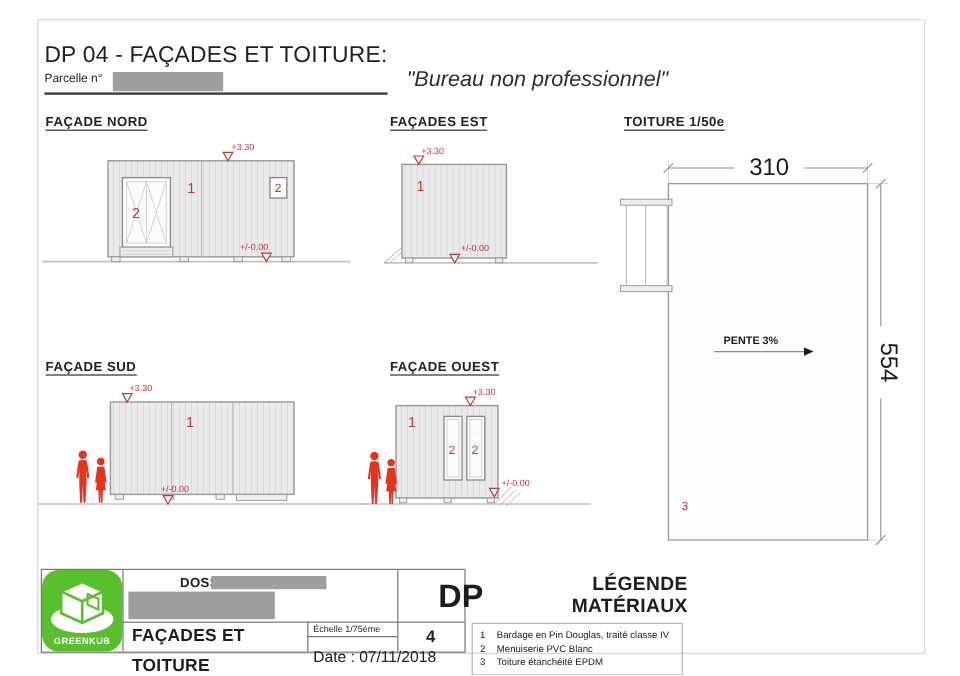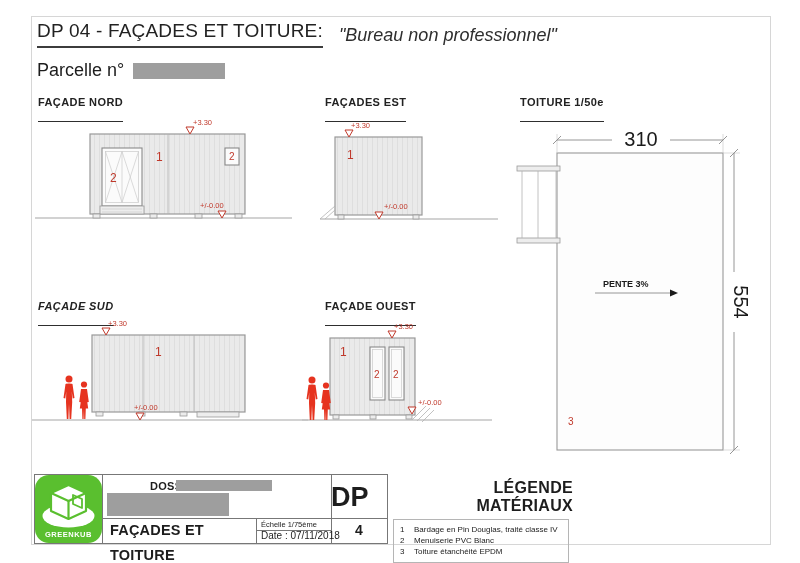--- a/index.html
+++ b/index.html
@@ -2,27 +2,27 @@
 <html style="--annotation-red: #c0392b; --people-red: #e6331f; --brand-green: #5abf2f; --redaction-gray: #9e9e9e;"><head>
 <meta charset="utf-8">
 <style>
   html,body{margin:0;padding:0;background:#fff;}
   #sheet{position:relative;width:800px;height:563px;background:#fff;overflow:hidden;
          font-family:"Liberation Sans",sans-serif;color:#1d1d1d;}
   .abs{position:absolute;}
   #page-border{left:31px;top:16px;width:738px;height:527px;border:1px solid #d6d6d6;}
   
   #header{left:37px;top:20px;display:flex;align-items:flex-end;gap:16px;white-space:nowrap;}
-  #doc-title{font-size:19px;letter-spacing:.2px;color:#222;border-bottom:2px solid #3c3c3c;padding-bottom:4px;}
+  #doc-title{font-size:19px;letter-spacing:.2px;color:#222;border-bottom:2px solid #3c3c3c;padding-bottom:19px;margin-top:16px;}
   #doc-subtitle{font-size:18px;font-style:italic;color:#2e2e2e;padding-bottom:2px;}
-  #parcel{left:37px;top:60px;display:flex;align-items:center;gap:9px;font-size:18px;}
+  #parcel{left:37px;top:60px;display:flex;align-items:flex-start;gap:9px;font-size:10px;}
   .redact{background:var(--redaction-gray,#9e9e9e);}
   
   .sec-label{font-size:11px;font-weight:bold;letter-spacing:.4px;color:#222;
-             border-bottom:1.5px solid #2e2e2e;padding-bottom:13px;display:inline-block;}
+             border-bottom:1.5px solid #2e2e2e;padding-bottom:0;display:inline-block;}
   
   svg text{font-family:"Liberation Sans",sans-serif;}
   .marker-txt{font-size:7.5px;fill:var(--annotation-red,#c0392b);}
   .marker-tri{fill:#fff;stroke:var(--annotation-red,#c0392b);stroke-width:1;}
   .tag{fill:var(--annotation-red,#c0392b);font-size:12px;}
   .tag-s{fill:var(--annotation-red,#c0392b);font-size:10px;}
   .ground{stroke:#c3c3c3;stroke-width:1.4;}
   .foot{fill:#ededed;stroke:#999;stroke-width:.8;}
   .frame{fill:#fbfbfb;stroke:#8a8a8a;stroke-width:1.1;}
   .thin{stroke:#cbcbcb;stroke-width:.7;fill:none;}
@@ -33,22 +33,22 @@
   
   #title-block{left:34px;top:474px;width:352px;height:68px;border:1px solid #777;background:#fff;}
   #title-block .cell-line{position:absolute;background:#777;}
   #logo-cell{position:absolute;left:0;top:0;width:67px;height:68px;background:var(--brand-green,#5abf2f);border-radius:14px;}
   .tb-txt{position:absolute;color:#1d1d1d;}
   #dossier-label{left:75px;top:5px;font-size:11px;font-weight:bold;letter-spacing:.3px;padding-left:40px;}
   #dossier-bar1{position:absolute;left:141px;top:5px;width:96px;height:11px;}
   #dossier-bar2{position:absolute;left:72px;top:18px;width:122px;height:23px;}
   #sheet-title{left:75px;top:43px;width:146px;height:21px;line-height:25px;font-size:14.5px;font-weight:bold;letter-spacing:.2px;}
   #scale-txt{left:226px;top:45px;font-size:7.5px;}
-  #date-txt{left:226px;top:55px;font-size:10px;}
-  #dp-big{left:296px;top:2px;width:56px;height:41px;line-height:41px;text-align:left;font-size:27px;font-weight:bold;}
+  #date-txt{left:226px;top:65px;font-size:13px;}
+  #dp-big{left:296px;top:2px;width:56px;height:41px;line-height:41px;text-align:center;font-size:27px;font-weight:bold;padding-left:25px;}
   #dp-num{left:296px;top:43px;width:56px;height:25px;line-height:25px;text-align:center;font-size:14px;font-weight:bold;}
   
   #legend{left:393px;top:479px;width:180px;}
   #legend-title{font-size:16px;font-weight:bold;letter-spacing:.3px;color:#1d1d1d;text-align:right;}
   #legend-box{margin-top:4px;width:162px;border:1px solid #b5b5b5;padding:4px 6px 5px 6px;}
   .legend-row{display:flex;font-size:8px;line-height:11px;color:#222;}
   .legend-num{width:14px;flex:none;}
 </style>
 </head>
 <body>
@@ -61,21 +61,21 @@
     <span id="doc-subtitle">"Bureau non professionnel"</span>
   </div>
   <div class="abs" id="parcel">
     <span>Parcelle n°</span>
     <span class="redact" style="width:92px;height:16px;"></span>
   </div>
 
   <span class="abs sec-label" style="left:38px;top:96px;">FAÇADE NORD</span>
   <span class="abs sec-label" style="left:325px;top:96px;">FAÇADES EST</span>
   <span class="abs sec-label" style="left:520px;top:96px;">TOITURE 1/50e</span>
-  <span class="abs sec-label" style="left:38px;top:300px;font-style:italic;">FAÇADE SUD</span>
+  <span class="abs sec-label" style="left:38px;top:300px;">FAÇADE SUD</span>
   <span class="abs sec-label" style="left:325px;top:300px;">FAÇADE OUEST</span>
 
   <svg class="abs" style="left:30px;top:108px;" width="270" height="118" viewBox="0 0 270 118">
     <defs>
       <pattern id="pn" width="5" height="6" patternUnits="userSpaceOnUse">
         <rect width="5" height="6" fill="#eaeaea"></rect>
         <line x1="4.6" y1="0" x2="4.6" y2="6" stroke="#d9d9d9" stroke-width=".8"></line>
       </pattern>
     </defs>
     <line class="ground" x1="5" y1="110" x2="262" y2="110"></line>

